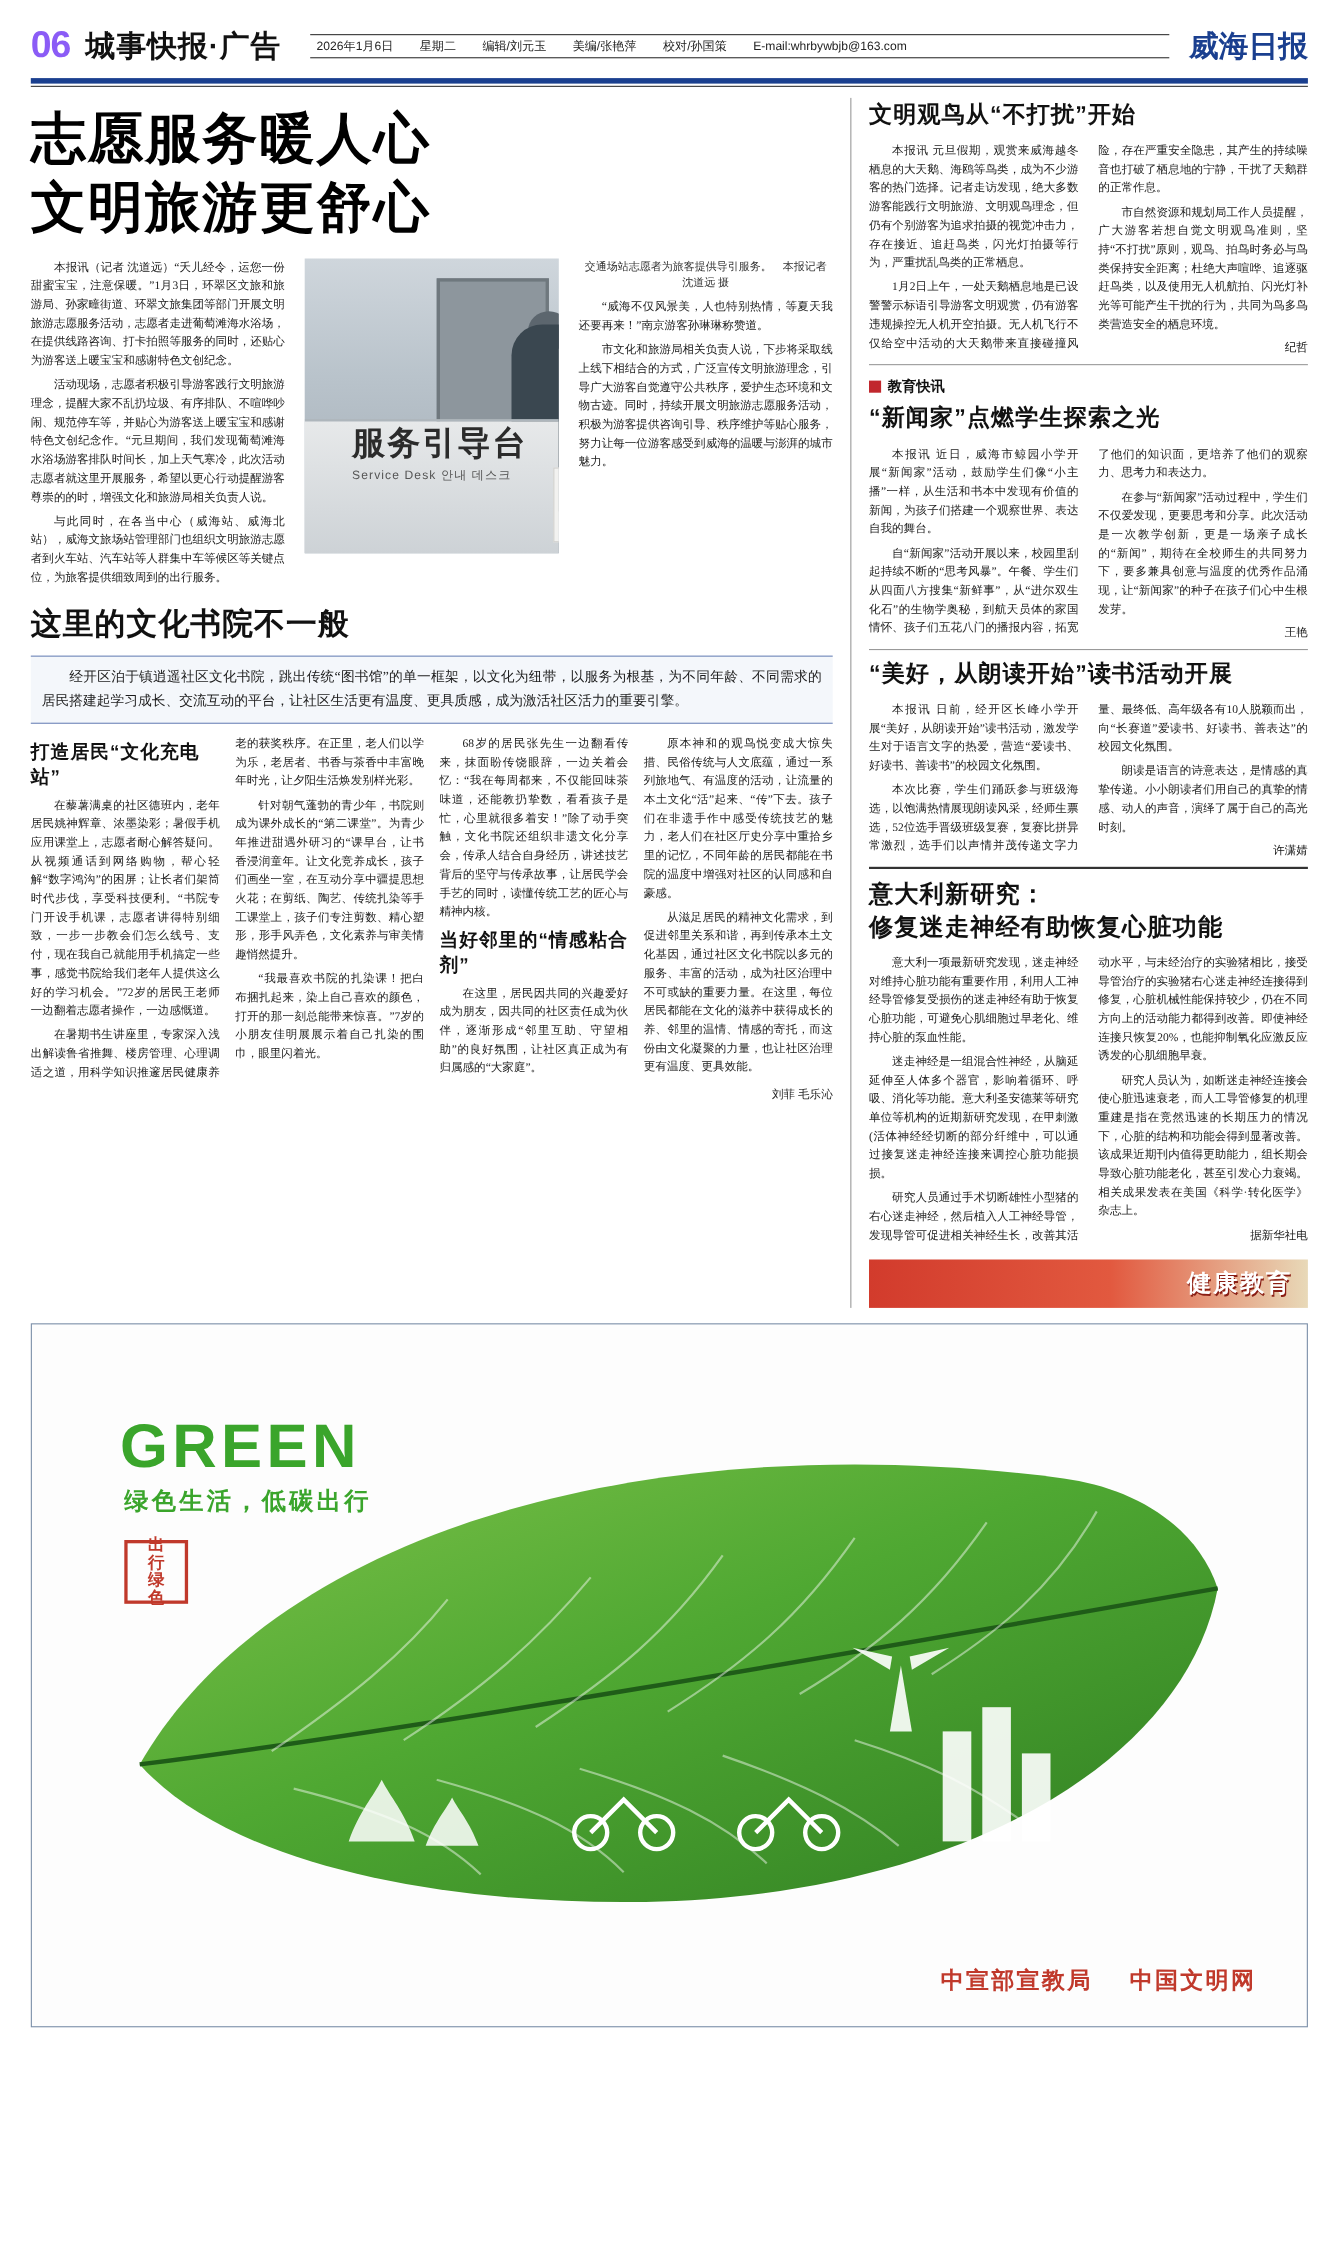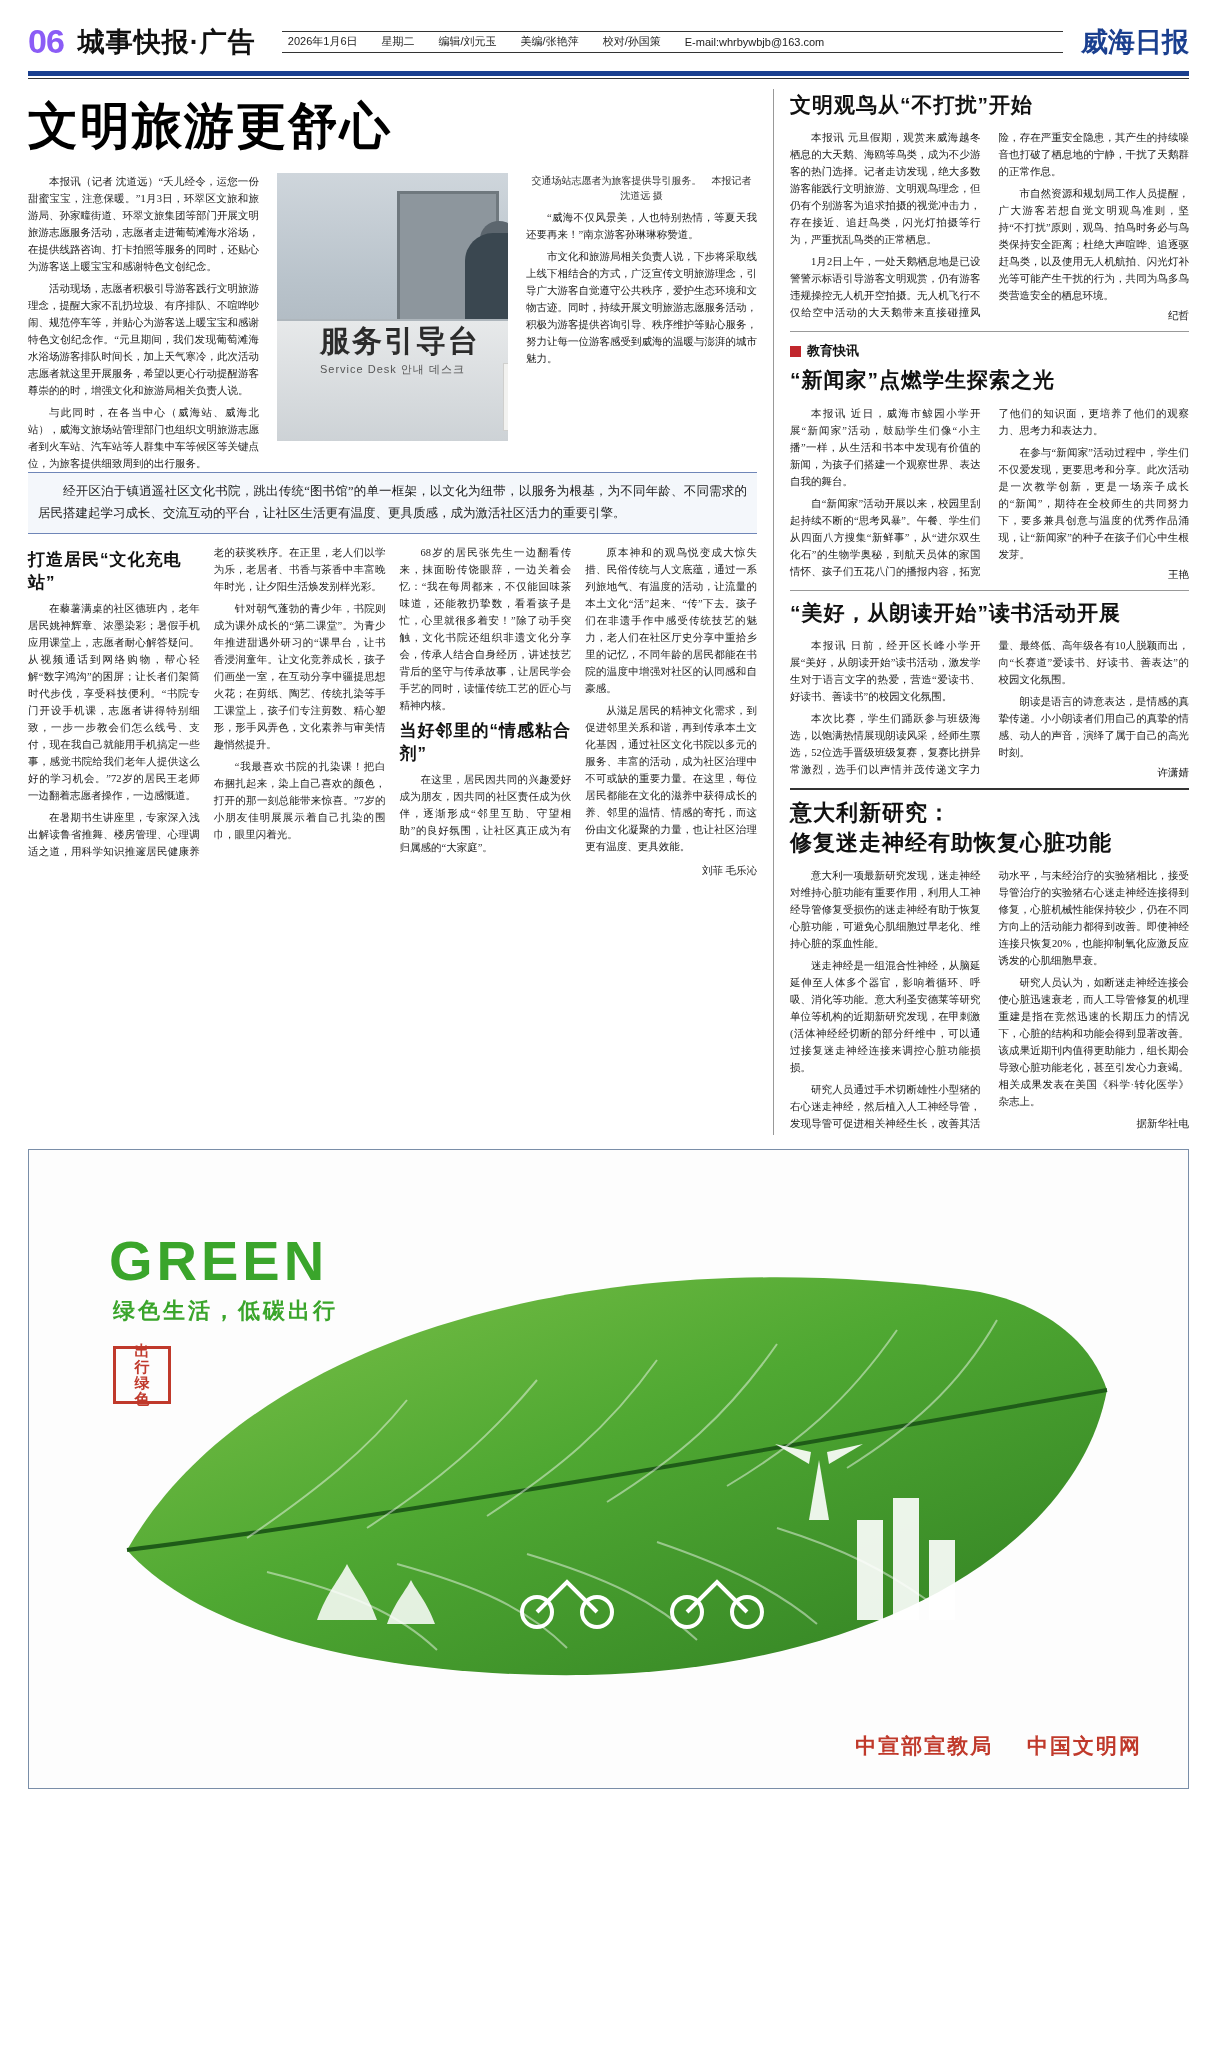--- a/index.html
+++ b/index.html
@@ -329,20 +329,21 @@
     <div class="brand">威海日报</div>
   </div>
   <div class="rule-blue"></div>
   <div class="rule-thin"></div>
 
   <div class="content">
 
     <div class="col-left">
 
       <h1 class="headline-main">
+        <div>志愿服务暖人心</div>
         <div>文明旅游更舒心</div>
       </h1>
 
       <div class="body-cols-3">
         <p class="art">本报讯（记者 沈道远）“夭儿经令，运您一份甜蜜宝宝，注意保暖。”1月3日，环翠区文旅和旅游局、孙家疃街道、环翠文旅集团等部门开展文明旅游志愿服务活动，志愿者走进葡萄滩海水浴场，在提供线路咨询、打卡拍照等服务的同时，还贴心为游客送上暖宝宝和感谢特色文创纪念。</p>
         <p class="art">活动现场，志愿者积极引导游客践行文明旅游理念，提醒大家不乱扔垃圾、有序排队、不喧哗吵闹、规范停车等，并贴心为游客送上暖宝宝和感谢特色文创纪念作。“元旦期间，我们发现葡萄滩海水浴场游客排队时间长，加上天气寒冷，此次活动志愿者就这里开展服务，希望以更心行动提醒游客尊崇的的时，增强文化和旅游局相关负责人说。</p>
         <p class="art">与此同时，在各当中心（威海站、威海北站），威海文旅场站管理部门也组织文明旅游志愿者到火车站、汽车站等人群集中车等候区等关键点位，为旅客提供细致周到的出行服务。</p>
 
         <div class="photo-block">
           <div class="photo">
@@ -355,20 +356,21 @@
             <div class="bag"></div>
             <div class="desk-sign">服务引导台<small>Service Desk  안내 데스크</small></div>
           </div>
           <div class="caption">交通场站志愿者为旅客提供导引服务。　本报记者 沈道远 摄</div>
         </div>
 
         <p class="art">“威海不仅风景美，人也特别热情，等夏天我还要再来！”南京游客孙琳琳称赞道。</p>
         <p class="art">市文化和旅游局相关负责人说，下步将采取线上线下相结合的方式，广泛宣传文明旅游理念，引导广大游客自觉遵守公共秩序，爱护生态环境和文物古迹。同时，持续开展文明旅游志愿服务活动，积极为游客提供咨询引导、秩序维护等贴心服务，努力让每一位游客感受到威海的温暖与澎湃的城市魅力。</p>
       </div>
 
+      <h2 class="headline-sec">这里的文化书院不一般</h2>
 
       <div class="lead-box">
         <p>经开区泊于镇逍遥社区文化书院，跳出传统“图书馆”的单一框架，以文化为纽带，以服务为根基，为不同年龄、不同需求的居民搭建起学习成长、交流互动的平台，让社区生活更有温度、更具质感，成为激活社区活力的重要引擎。</p>
       </div>
 
       <div class="body-cols-4">
         <h3 class="sub-head">打造居民“文化充电站”</h3>
         <p class="art">在藜薯满桌的社区德班内，老年居民姚神辉章、浓墨染彩；暑假手机应用课堂上，志愿者耐心解答疑问。从视频通话到网络购物，帮心轻解“数字鸿沟”的困屏；让长者们架筒时代步伐，享受科技便利。“书院专门开设手机课，志愿者讲得特别细致，一步一步教会们怎么线号、支付，现在我自己就能用手机搞定一些事，感觉书院给我们老年人提供这么好的学习机会。”72岁的居民王老师一边翻着志愿者操作，一边感慨道。</p>
         <p class="art">在暑期书生讲座里，专家深入浅出解读鲁省推舞、楼房管理、心理调适之道，用科学知识推邃居民健康养老的获奖秩序。在正里，老人们以学为乐，老居者、书香与茶香中丰富晚年时光，让夕阳生活焕发别样光彩。</p>
         <p class="art">针对朝气蓬勃的青少年，书院则成为课外成长的“第二课堂”。为青少年推进甜遇外研习的“课早台，让书香浸润童年。让文化竞养成长，孩子们画坐一室，在互动分享中疆提思想火花；在剪纸、陶艺、传统扎染等手工课堂上，孩子们专注剪数、精心塑形，形手风弄色，文化素养与审美情趣悄然提升。</p>
@@ -424,20 +426,23 @@
         <div>修复迷走神经有助恢复心脏功能</div>
       </h2>
       <div class="body-cols-2">
         <p class="art">意大利一项最新研究发现，迷走神经对维持心脏功能有重要作用，利用人工神经导管修复受损伤的迷走神经有助于恢复心脏功能，可避免心肌细胞过早老化、维持心脏的泵血性能。</p>
         <p class="art">迷走神经是一组混合性神经，从脑延延伸至人体多个器官，影响着循环、呼吸、消化等功能。意大利圣安德莱等研究单位等机构的近期新研究发现，在甲刺激(活体神经经切断的部分纤维中，可以通过接复迷走神经连接来调控心脏功能损损。</p>
         <p class="art">研究人员通过手术切断雄性小型猪的右心迷走神经，然后植入人工神经导管，发现导管可促进相关神经生长，改善其活动水平，与未经治疗的实验猪相比，接受导管治疗的实验猪右心迷走神经连接得到修复，心脏机械性能保持较少，仍在不同方向上的活动能力都得到改善。即使神经连接只恢复20%，也能抑制氧化应激反应诱发的心肌细胞早衰。</p>
         <p class="art">研究人员认为，如断迷走神经连接会使心脏迅速衰老，而人工导管修复的机理重建是指在竞然迅速的长期压力的情况下，心脏的结构和功能会得到显著改善。该成果近期刊内值得更助能力，组长期会导致心脏功能老化，甚至引发心力衰竭。相关成果发表在美国《科学·转化医学》杂志上。</p>
         <p class="art no-indent" style="text-align:right">据新华社电</p>
       </div>
 
+      <div class="health-badge">
+        <span>健康教育</span>
+      </div>
     </div>
   </div>
 
   <div class="ad">
     <div class="leaf-wrap">
       <svg viewBox="0 0 1090 500" width="1090" height="500" xmlns="http://www.w3.org/2000/svg">
         <defs>
           <linearGradient id="leafgrad" x1="0" y1="0" x2="1" y2="1">
             <stop offset="0%" stop-color="#7ec24a"></stop>
             <stop offset="45%" stop-color="#4fa832"></stop>

